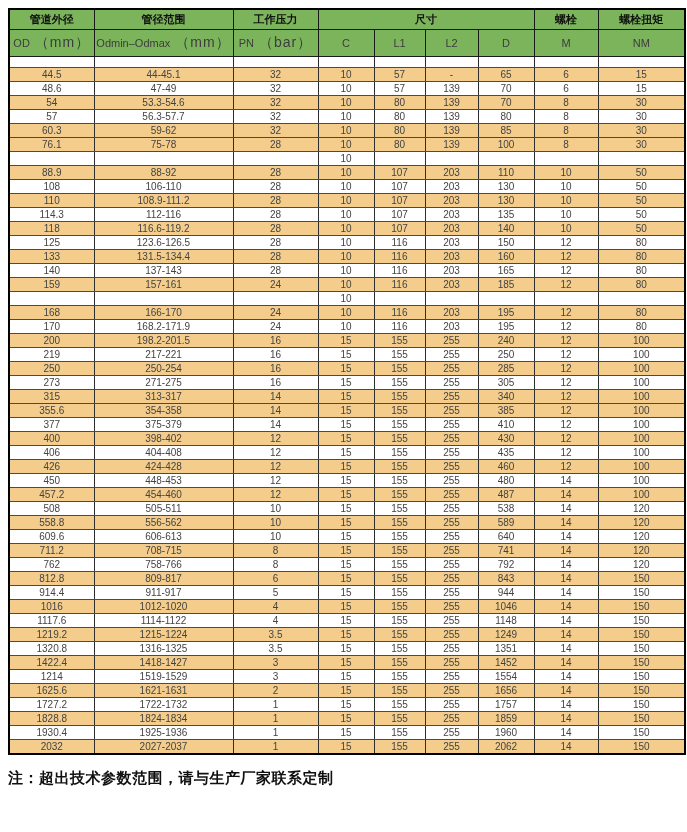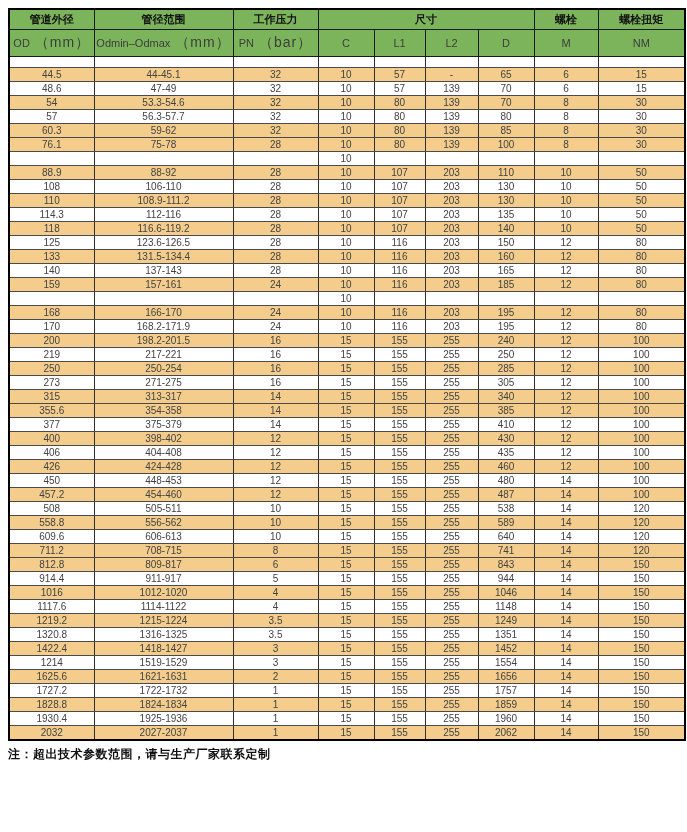--- a/index.html
+++ b/index.html
@@ -59,22 +59,22 @@
     text-align:center;
     font-size:10px;
     color:var(--text-num);
     background:#ffffff;
     overflow:hidden;
     white-space:nowrap;
   }
   tr.spacer td{height:10px;background:#ffffff;}
   tr.hl td{background:var(--tan);}
   .note{
-    margin-top:5px;
-    font-size:12px;
+    margin-top:14px;
+    font-size:15px;
     font-weight:600;
     color:#101010;
     letter-spacing:0.5px;
   }
 </style>
 </head>
 <body>
 
 <div class="page">
   <table>
@@ -500,20 +500,31 @@
           <td>711.2</td>
           <td>708-715</td>
           <td>8</td>
           <td>15</td>
           <td>155</td>
           <td>255</td>
           <td>741</td>
           <td>14</td>
           <td>120</td>
         </tr>
+        <tr>
+          <td>762</td>
+          <td>758-766</td>
+          <td>8</td>
+          <td>15</td>
+          <td>155</td>
+          <td>255</td>
+          <td>792</td>
+          <td>14</td>
+          <td>120</td>
+        </tr>
         <tr class="hl">
           <td>812.8</td>
           <td>809-817</td>
           <td>6</td>
           <td>15</td>
           <td>155</td>
           <td>255</td>
           <td>843</td>
           <td>14</td>
           <td>150</td>

